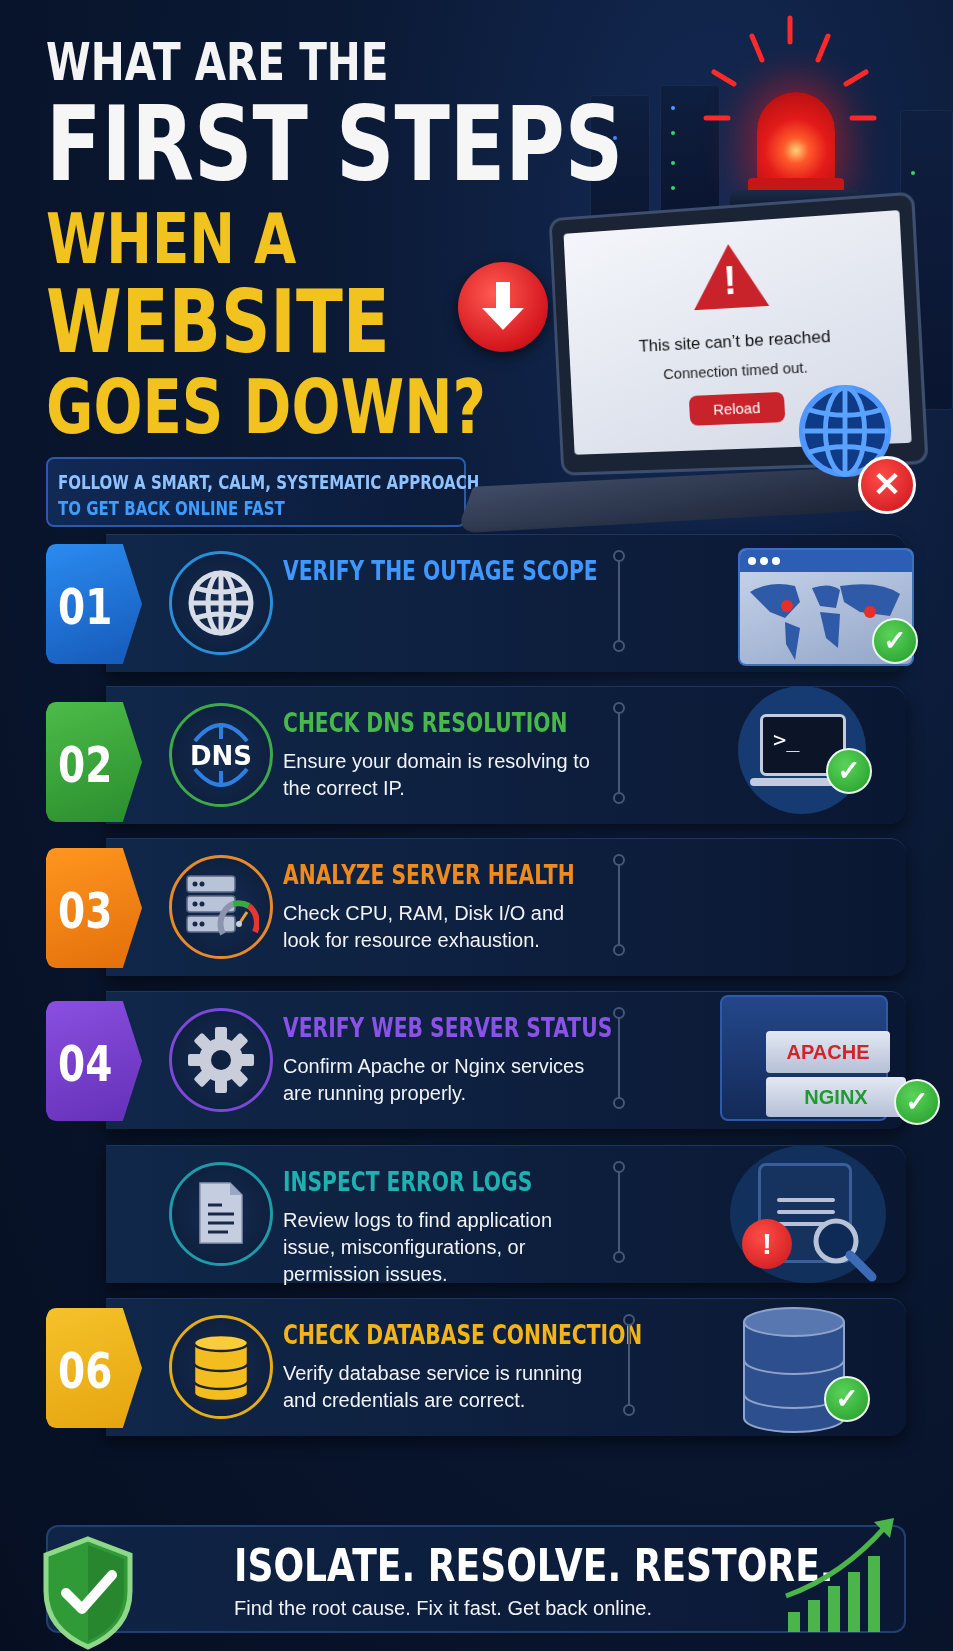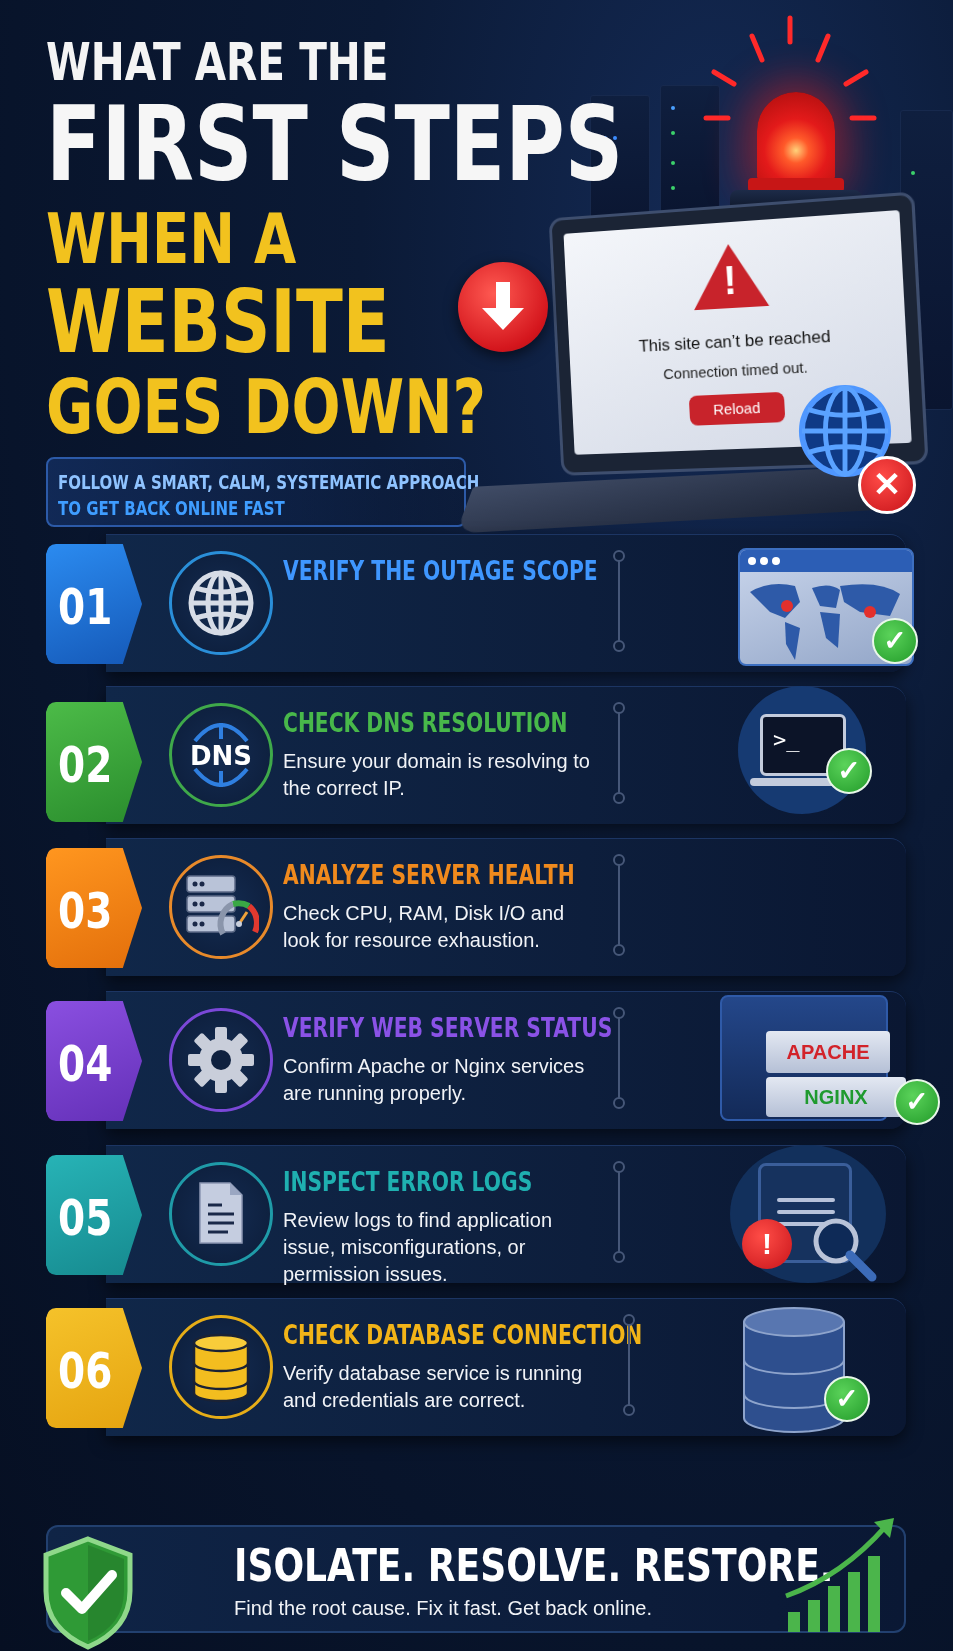--- a/index.html
+++ b/index.html
@@ -281,23 +281,20 @@
   <div class="step-art">
     <div style="position:absolute;left:74px;top:4px;width:168px;height:126px;border-radius:8px;background:linear-gradient(#24478a,#132a58);border:2px solid #2f5aa8;"></div>
     <div style="position:absolute;left:120px;top:40px;width:124px;height:42px;border-radius:4px;background:linear-gradient(#e3e8f2,#b5c0d6);color:#d2232a;font-size:20px;font-weight:bold;text-align:center;line-height:42px;">APACHE</div>
     <div style="position:absolute;left:120px;top:86px;width:140px;height:40px;border-radius:4px;background:linear-gradient(#e3e8f2,#b5c0d6);color:#1f9a2f;font-size:20px;font-weight:bold;text-align:center;line-height:40px;">NGINX</div>
     <div class="check" style="left:248px;top:88px;">✓</div>
   </div>
 </div>
 
 <div class="step" style="top:1145px;">
   <div class="step-card"></div>
-  <div class="step-num" style="background:linear-gradient(160deg,#27b3b6,#168a8f);">
-      <span>05</span>
-    </div>
   <div class="step-icon" style="border-color:#1f9ba8;">
     <svg width="50" height="66" viewBox="0 0 50 66">
         <path d="M4 2 H34 L46 14 V62 H4 Z" fill="#c5cde0" stroke="#8c97b2" stroke-width="1.5"></path>
         <path d="M34 2 V14 H46" fill="#9aa6c2"></path>
         <g stroke="#1a2848" stroke-width="3">
           <line x1="12" y1="24" x2="26" y2="24"></line>
           <line x1="12" y1="33" x2="38" y2="33"></line>
           <line x1="12" y1="42" x2="38" y2="42"></line>
           <line x1="12" y1="51" x2="32" y2="51"></line>
         </g>

